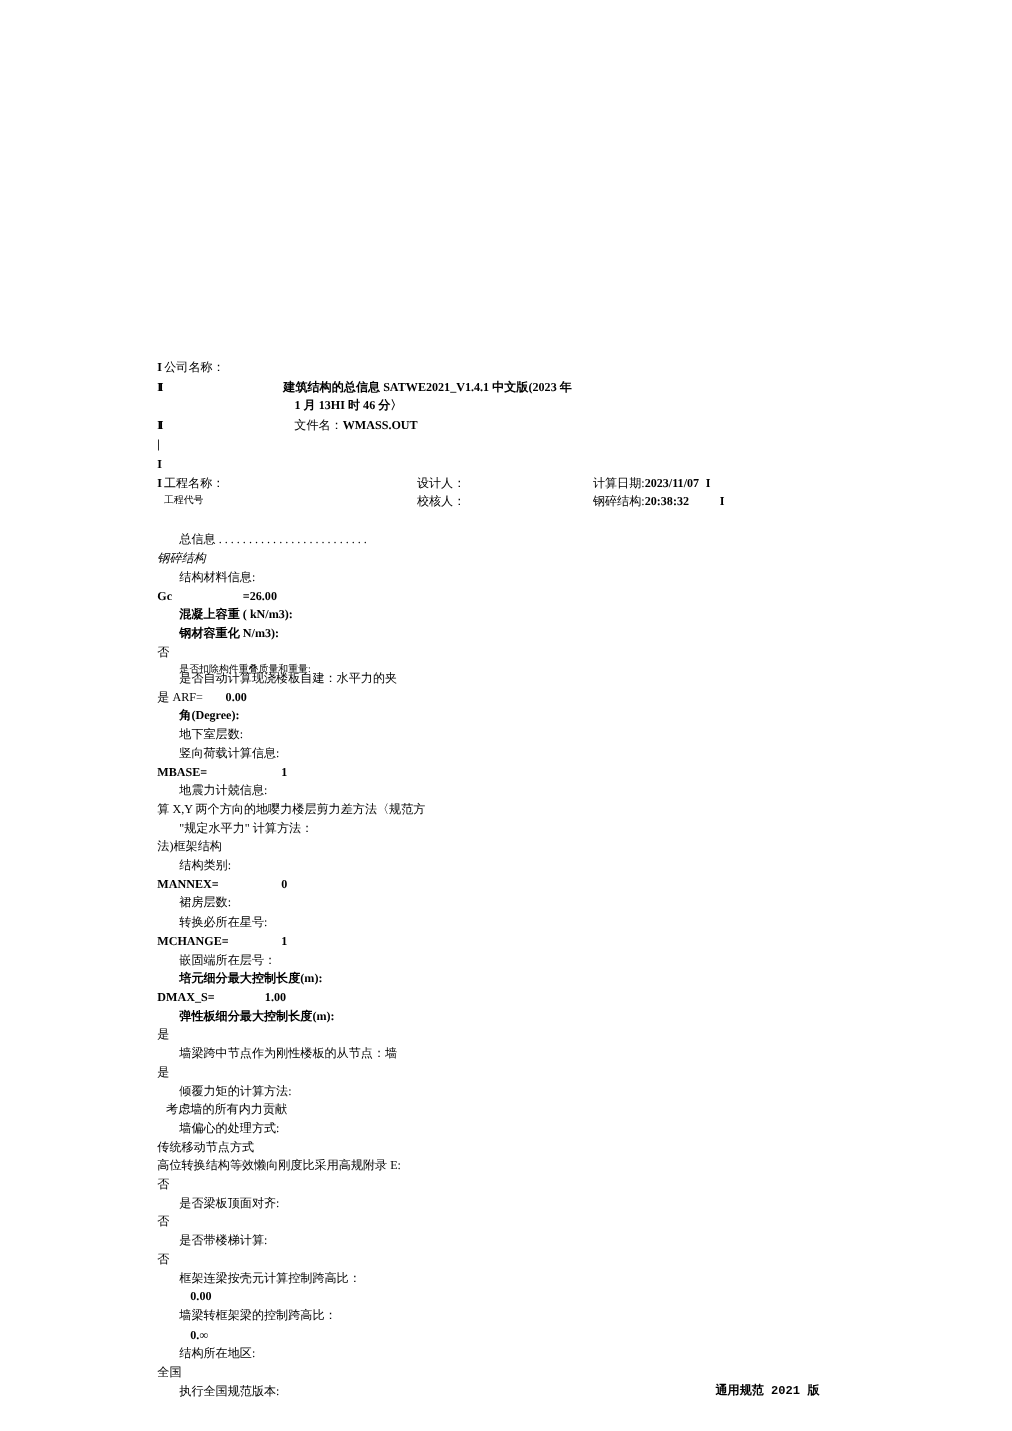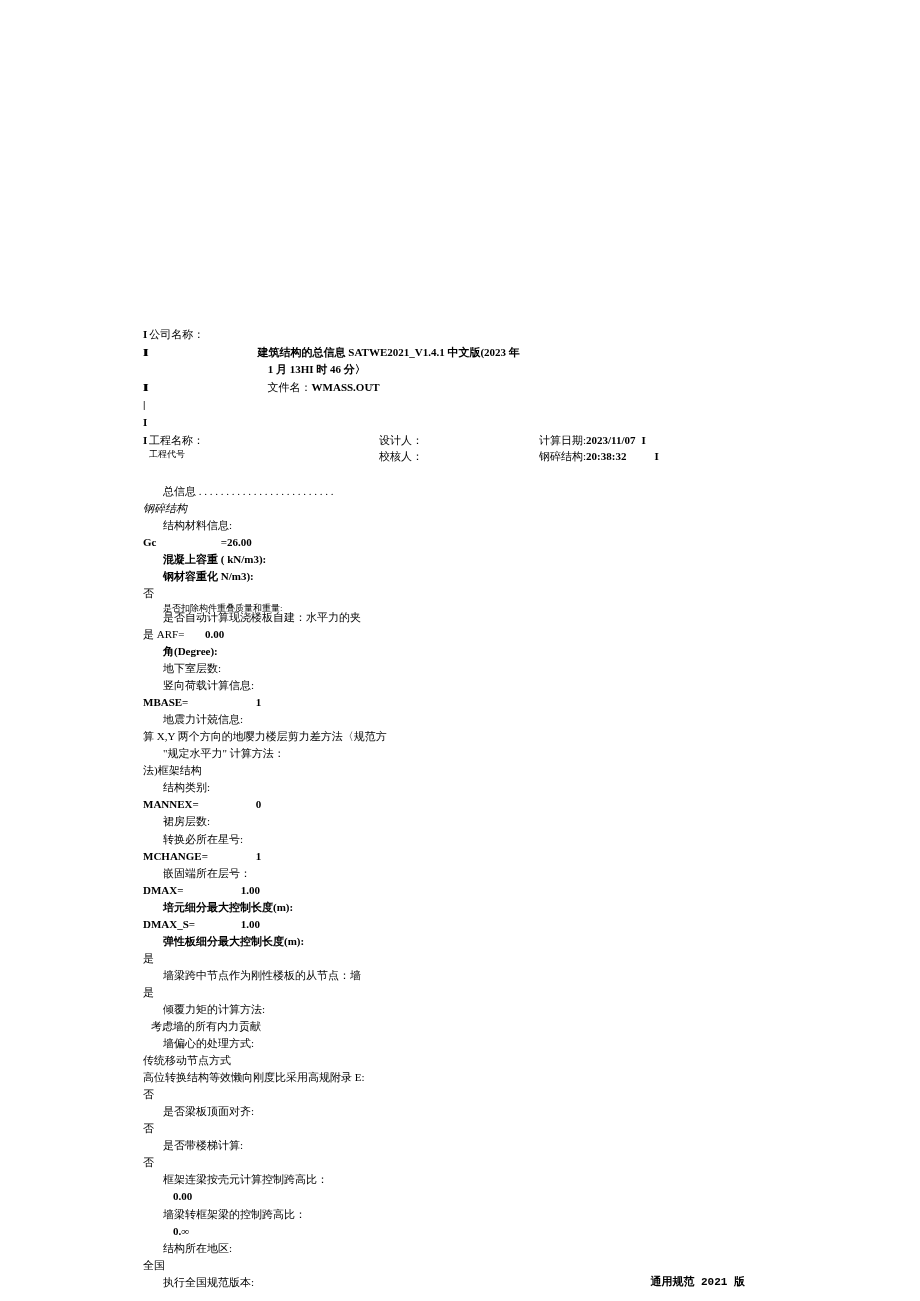--- a/index.html
+++ b/index.html
@@ -198,24 +198,20 @@
     </div>
     <div class="info-row">
       <span class="info-label">转换必所在星号:</span>
       <span class="info-value">
         <span class="code-val" style="display:inline-block;width:110px">MCHANGE=</span>
         <span class="bold">1</span>
       </span>
     </div>
     <div class="info-row">
       <span class="info-label">嵌固端所在层号：</span>
-      <span class="info-value">
-        <span class="code-val" style="display:inline-block;width:95px">DMAX=</span>
-        <span class="bold">1.00</span>
-      </span>
     </div>
     <div class="info-row">
       <span class="info-label bold">培元细分最大控制长度(m):</span>
       <span class="info-value">
         <span class="code-val" style="display:inline-block;width:95px">DMAX_S=</span>
         <span class="bold">1.00</span>
       </span>
     </div>
     <div class="info-row">
       <span class="info-label bold">弹性板细分最大控制长度(m):</span>

